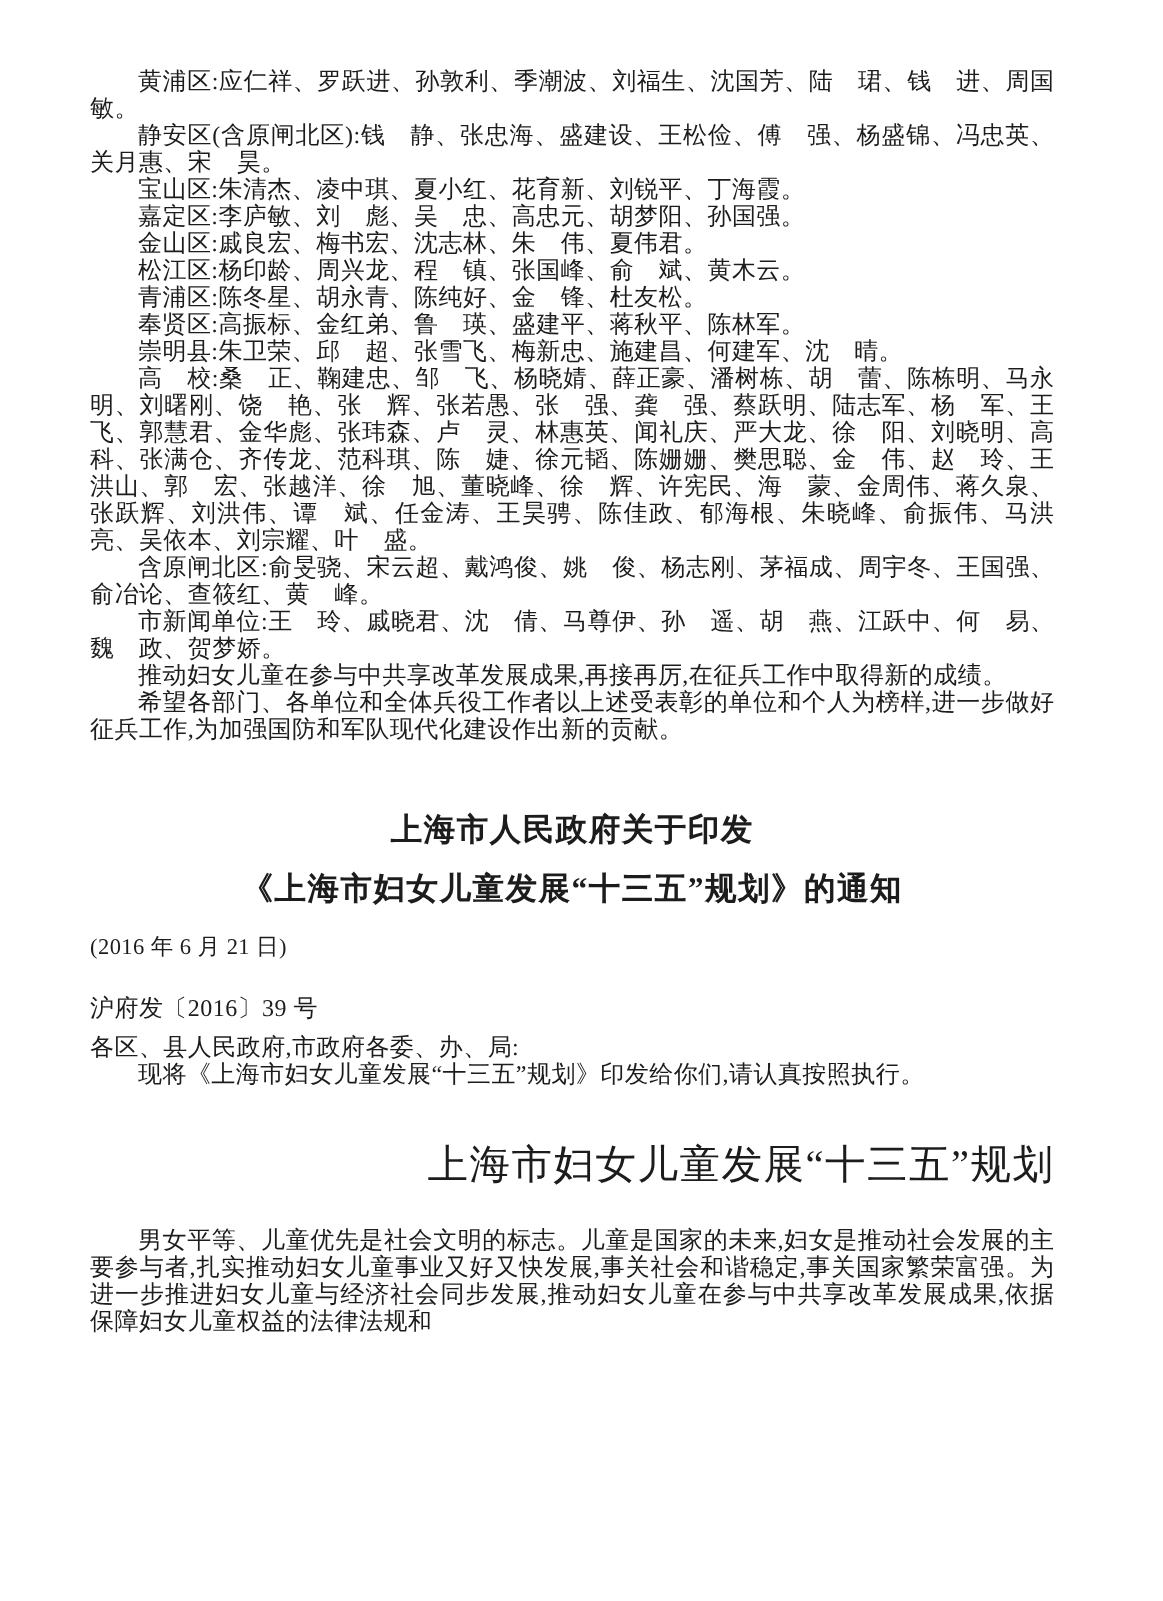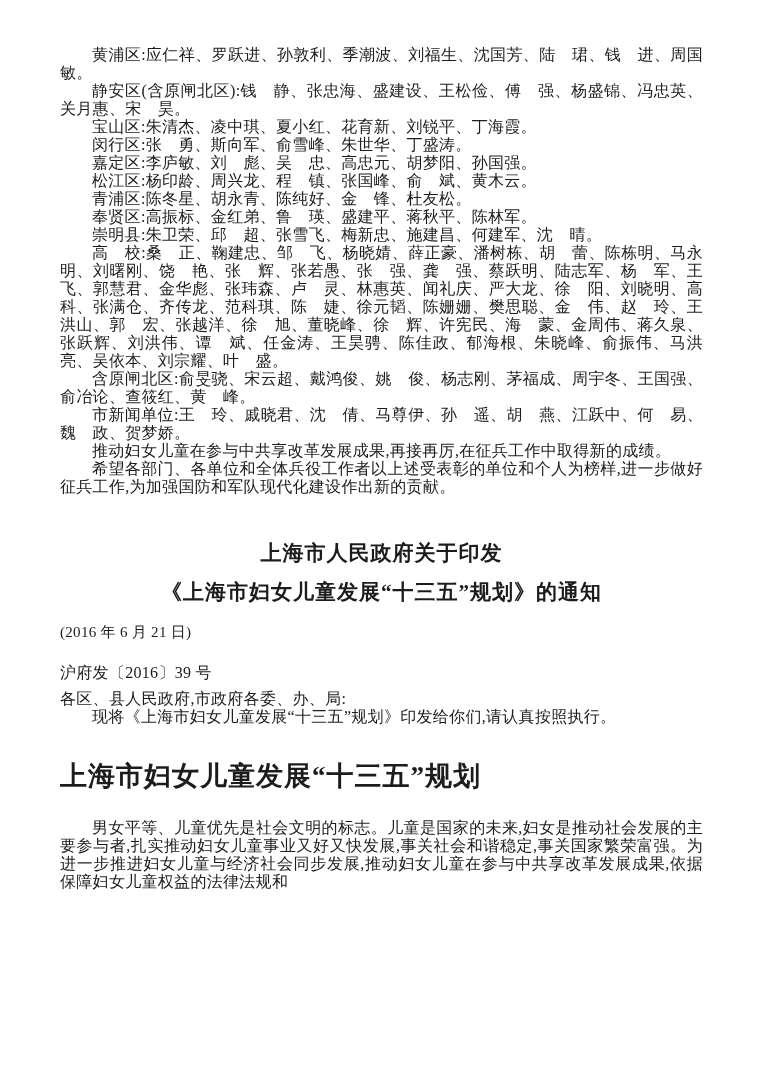--- a/index.html
+++ b/index.html
@@ -52,36 +52,36 @@
     padding-right: 14px;
   }
   .salutation {
     margin-top: 8px !important;
     text-indent: 0 !important;
   }
   .plan-title {
     margin: 30px 0 23px 0;
     font-size: 27px;
     line-height: 40px;
-    font-weight: bold;
-    text-align: left;
+    font-weight: normal;
+    text-align: right;
     letter-spacing: 1px;
   }
 </style>
 </head>
 <body>
 
 <div class="page">
 
   <section class="body-text">
     <p>黄浦区:应仁祥、罗跃进、孙敦利、季潮波、刘福生、沈国芳、陆　珺、钱　进、周国敏。</p>
     <p>静安区(含原闸北区):钱　静、张忠海、盛建设、王松俭、傅　强、杨盛锦、冯忠英、关月惠、宋　昊。</p>
     <p>宝山区:朱清杰、凌中琪、夏小红、花育新、刘锐平、丁海霞。</p>
-    <p>闵行区:张　勇、斯向军、俞雪峰、朱世华、丁盛涛。</p>
     <p>嘉定区:李庐敏、刘　彪、吴　忠、高忠元、胡梦阳、孙国强。</p>
+    <p>金山区:戚良宏、梅书宏、沈志林、朱　伟、夏伟君。</p>
     <p>松江区:杨印龄、周兴龙、程　镇、张国峰、俞　斌、黄木云。</p>
     <p>青浦区:陈冬星、胡永青、陈纯好、金　锋、杜友松。</p>
     <p>奉贤区:高振标、金红弟、鲁　瑛、盛建平、蒋秋平、陈林军。</p>
     <p>崇明县:朱卫荣、邱　超、张雪飞、梅新忠、施建昌、何建军、沈　晴。</p>
     <p>高　校:桑　正、鞠建忠、邹　飞、杨晓婧、薛正豪、潘树栋、胡　蕾、陈栋明、马永明、刘曙刚、饶　艳、张　辉、张若愚、张　强、龚　强、蔡跃明、陆志军、杨　军、王　飞、郭慧君、金华彪、张玮森、卢　灵、林惠英、闻礼庆、严大龙、徐　阳、刘晓明、高　科、张满仓、齐传龙、范科琪、陈　婕、徐元韬、陈姗姗、樊思聪、金　伟、赵　玲、王洪山、郭　宏、张越洋、徐　旭、董晓峰、徐　辉、许宪民、海　蒙、金周伟、蒋久泉、张跃辉、刘洪伟、谭　斌、任金涛、王昊骋、陈佳政、郁海根、朱晓峰、俞振伟、马洪亮、吴依本、刘宗耀、叶　盛。</p>
     <p>含原闸北区:俞旻骁、宋云超、戴鸿俊、姚　俊、杨志刚、茅福成、周宇冬、王国强、俞冶论、查筱红、黄　峰。</p>
     <p>市新闻单位:王　玲、戚晓君、沈　倩、马尊伊、孙　遥、胡　燕、江跃中、何　易、魏　政、贺梦娇。</p>
     <p>推动妇女儿童在参与中共享改革发展成果,再接再厉,在征兵工作中取得新的成绩。</p>
     <p>希望各部门、各单位和全体兵役工作者以上述受表彰的单位和个人为榜样,进一步做好征兵工作,为加强国防和军队现代化建设作出新的贡献。</p>
   </section>

